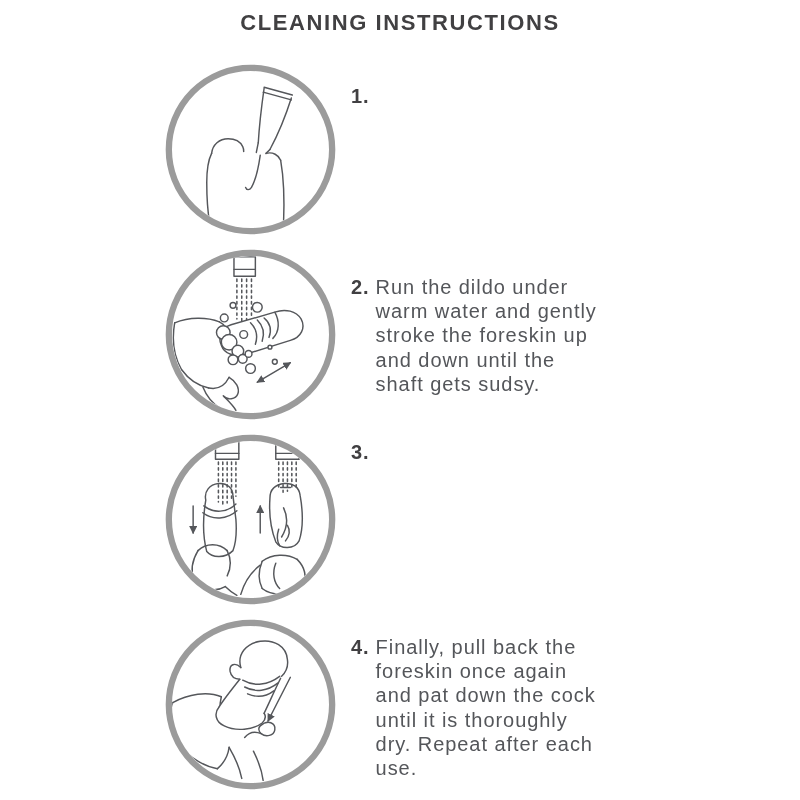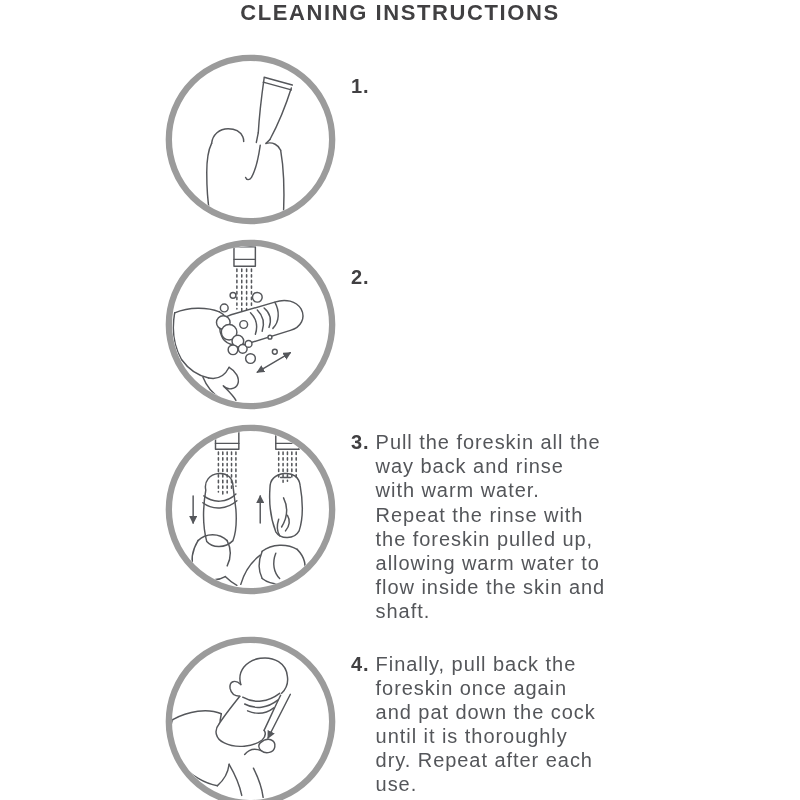--- a/index.html
+++ b/index.html
@@ -4,21 +4,21 @@
 <style>
   html, body { margin: 0; padding: 0; }
   body {
     width: 800px; height: 800px;
     background: #ffffff;
     font-family: "Liberation Sans", sans-serif;
     overflow: hidden;
   }
   .title {
     margin: 0;
-    padding-top: 0;
+    padding-top: 10px;
     text-align: center;
     font-size: 22px;
     font-weight: bold;
     letter-spacing: 1.6px;
     color: #414042;
   }
   .steps {
     margin-top: 26px;
     padding-left: 163px;
     display: flex;
@@ -129,20 +129,21 @@
         <circle class="fillw" cx="88" cy="110" r="3.5"></circle>
         <circle class="fillw" cx="90" cy="125" r="5"></circle>
         <circle class="fillw" cx="83" cy="90" r="4"></circle>
         <circle class="fillw" cx="110" cy="103" r="2"></circle>
         <circle class="fillw" cx="115" cy="118" r="2.5"></circle>
         <path d="M97,139 L131,119" marker-start="url(#m2)" marker-end="url(#m2)"></path>
       </g>
     </svg>
     <div class="step-text">
       <span class="num">2.</span>
+      <span>Run the dildo under warm water and gently stroke the foreskin up and down until the shaft gets sudsy.</span>
     </div>
   </div>
 
   <div class="step">
     <svg class="illus" viewBox="0 0 180 180" role="img">
       <defs>
         <clipPath id="c3">
             <circle cx="90" cy="90" r="80.5"></circle>
           </clipPath>
         <marker id="m3" markerWidth="5.5" markerHeight="5.5" refX="4.8" refY="2.75" orient="auto-start-reverse">
@@ -183,21 +184,20 @@
         <path d="M80,167 C84,153 92,143 100,137"></path>
         <path d="M102,133 C112,125 128,125 138,131"></path>
         <path d="M138,131 C146,139 148,149 144,159"></path>
         <path d="M102,133 C98,143 98,153 102,161"></path>
         <path d="M116,135 C112,145 114,155 120,161"></path>
         <path d="M102,161 C112,169 130,169 144,159"></path>
       </g>
     </svg>
     <div class="step-text">
       <span class="num">3.</span>
-      <span>Pull the foreskin all the way back and rinse with warm water. Repeat the rinse with the foreskin pulled up, allowing warm water to flow inside the skin and shaft.</span>
     </div>
   </div>
 
   <div class="step">
     <svg class="illus" viewBox="0 0 180 180" role="img">
       <defs>
         <clipPath id="c4">
             <circle cx="90" cy="90" r="80.5"></circle>
           </clipPath>
         <marker id="m4" markerWidth="5.5" markerHeight="5.5" refX="4.8" refY="2.75" orient="auto-start-reverse">

